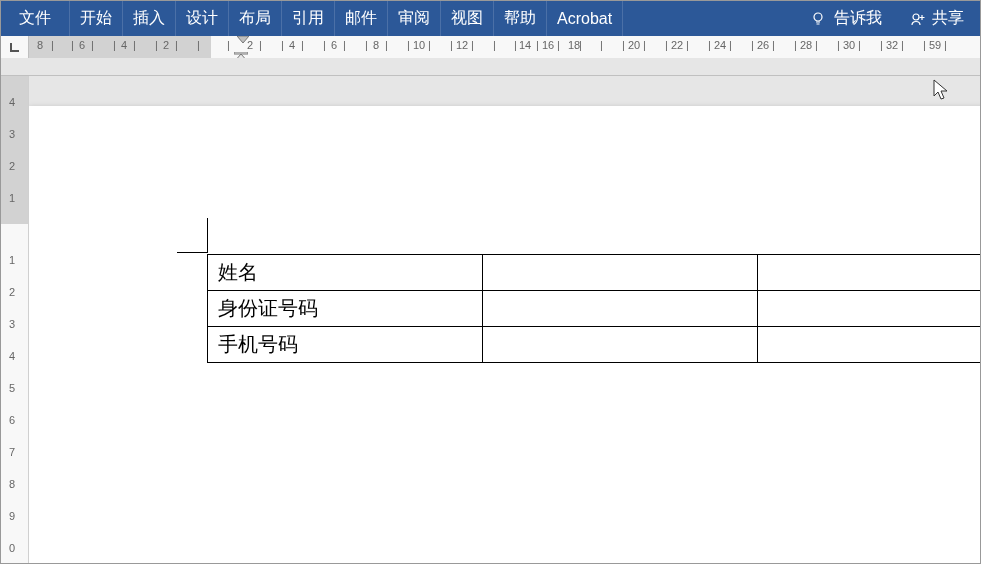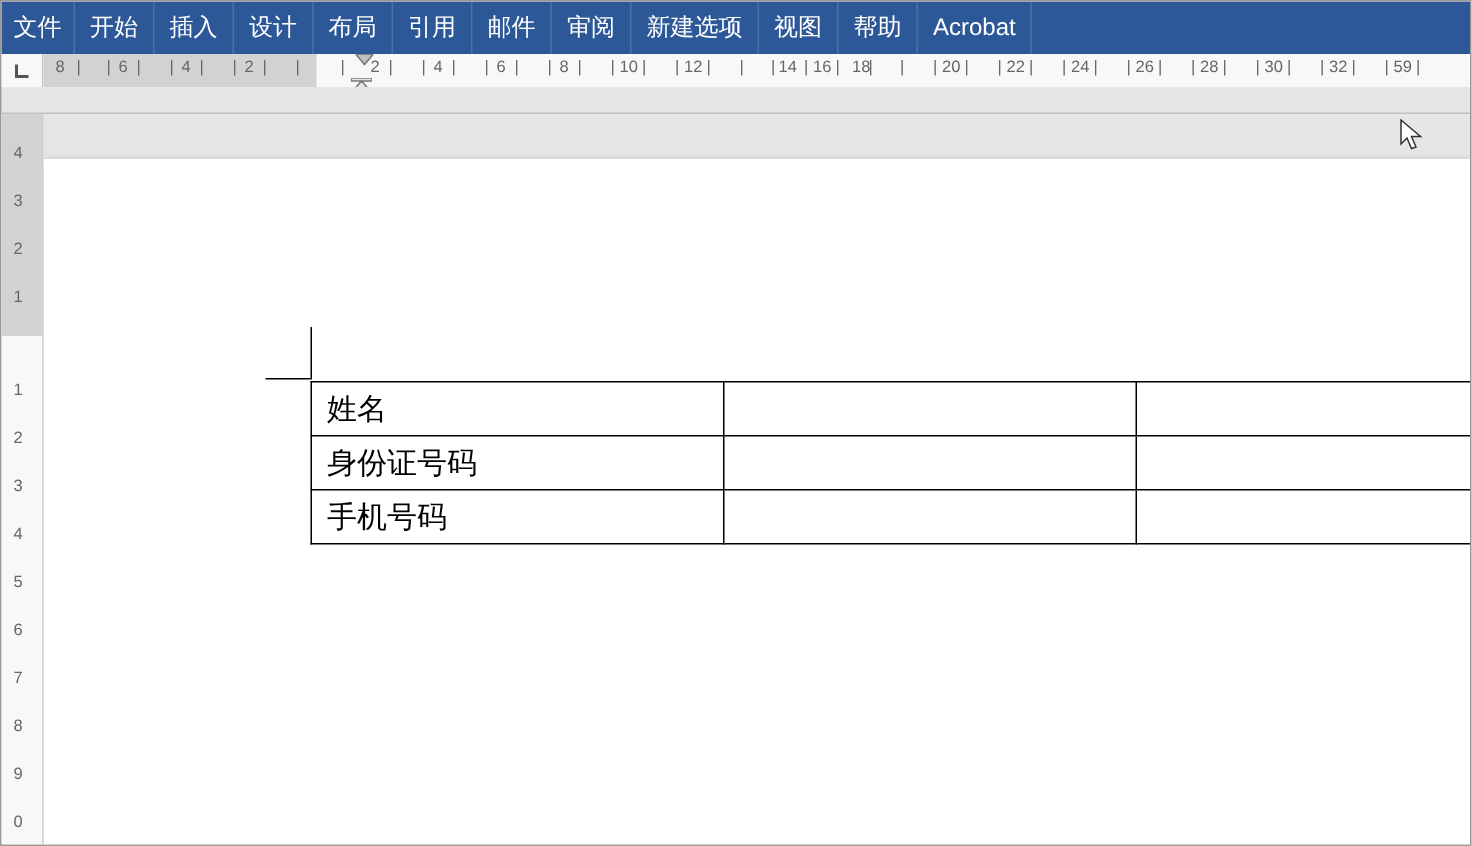--- a/index.html
+++ b/index.html
@@ -29,21 +29,21 @@
       align-items: stretch;
     }
     .ribbon-tab, .ribbon-file {
       padding: 0 10px;
       display: flex;
       align-items: center;
       cursor: pointer;
       border-right: 1px solid rgba(255,255,255,0.15);
       white-space: nowrap;
     }
-    .ribbon-file { padding: 0 8px; }
+    .ribbon-file { padding: 0 18px; }
     .ribbon-right {
       margin-left: auto;
       display: flex;
       align-items: center;
       height: 100%;
     }
     .tell-me {
       display: flex;
       align-items: center;
       gap: 8px;
@@ -208,24 +208,40 @@
 <div class="ribbon">
   <div class="ribbon-tabs">
     <div class="ribbon-file">文件</div>
     <div class="ribbon-tab">开始</div>
     <div class="ribbon-tab">插入</div>
     <div class="ribbon-tab">设计</div>
     <div class="ribbon-tab">布局</div>
     <div class="ribbon-tab">引用</div>
     <div class="ribbon-tab">邮件</div>
     <div class="ribbon-tab">审阅</div>
-    <div class="ribbon-tab">新建选项</div>
     <div class="ribbon-tab">视图</div>
     <div class="ribbon-tab">帮助</div>
     <div class="ribbon-tab">Acrobat</div>
+  </div>
+  <div class="ribbon-right">
+    <div class="tell-me">
+      <svg class="bulb-icon" viewBox="0 0 16 16" fill="none" stroke="white" stroke-width="1.2">
+        <circle cx="8" cy="6" r="4"></circle>
+          <path d="M6 11h4M6.5 13h3"></path>
+      </svg>
+      <span>告诉我</span>
+    </div>
+    <div class="share-btn">
+      <svg class="share-icon" viewBox="0 0 16 16" fill="none" stroke="white" stroke-width="1.2">
+        <circle cx="6" cy="6" r="3"></circle>
+          <path d="M10 14c0-2-1.5-3.5-4-3.5S2 12 2 14"></path>
+          <path d="M12 4v5M9.5 6.5h5"></path>
+      </svg>
+      <span>共享</span>
+    </div>
   </div>
 </div>
 
 <div class="ruler-area">
   <div class="ruler-row">
     <div class="ruler-corner">
       <svg width="12" height="12" viewBox="0 0 12 12">
           <path d="M2 2v8h8" stroke="#555" stroke-width="2" fill="none"></path>
         </svg>
     </div>

